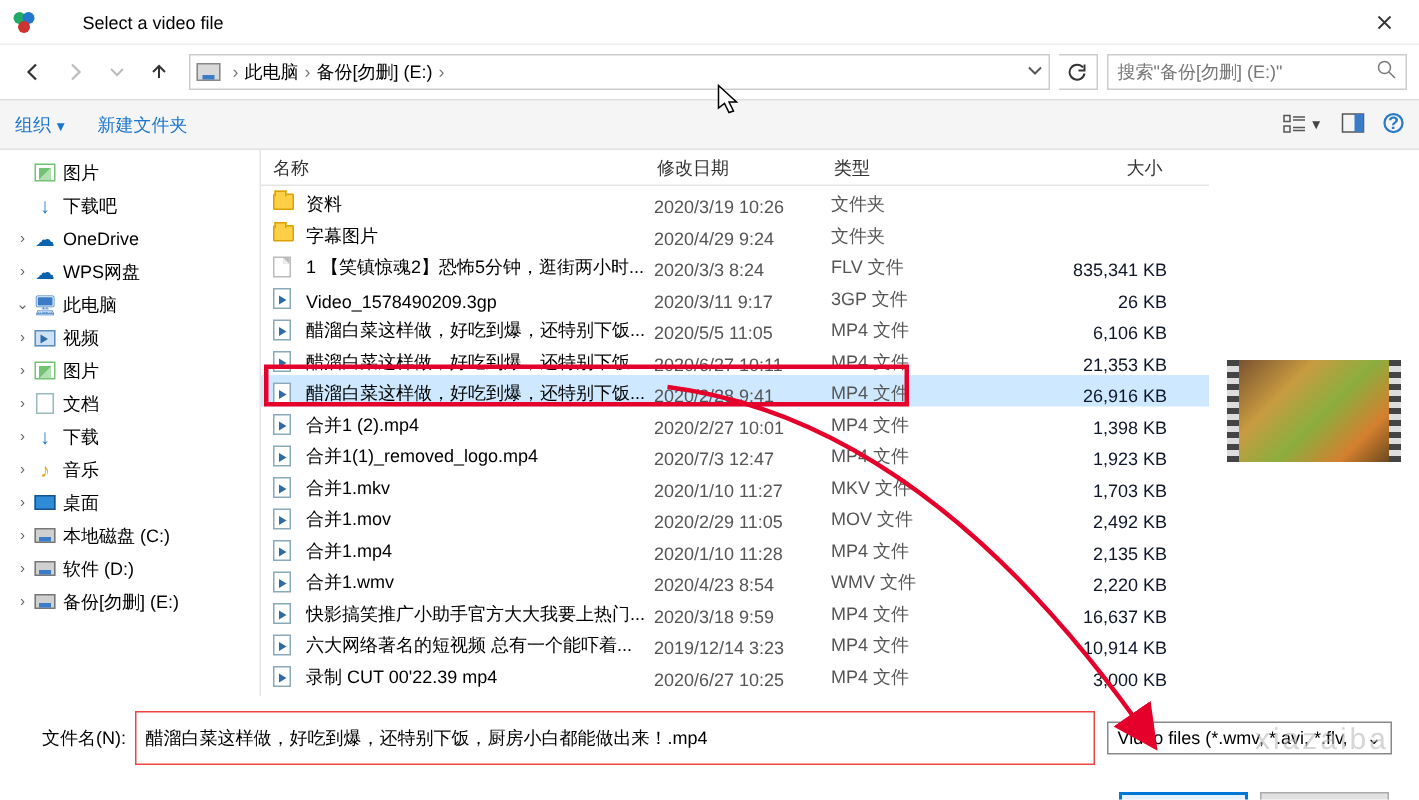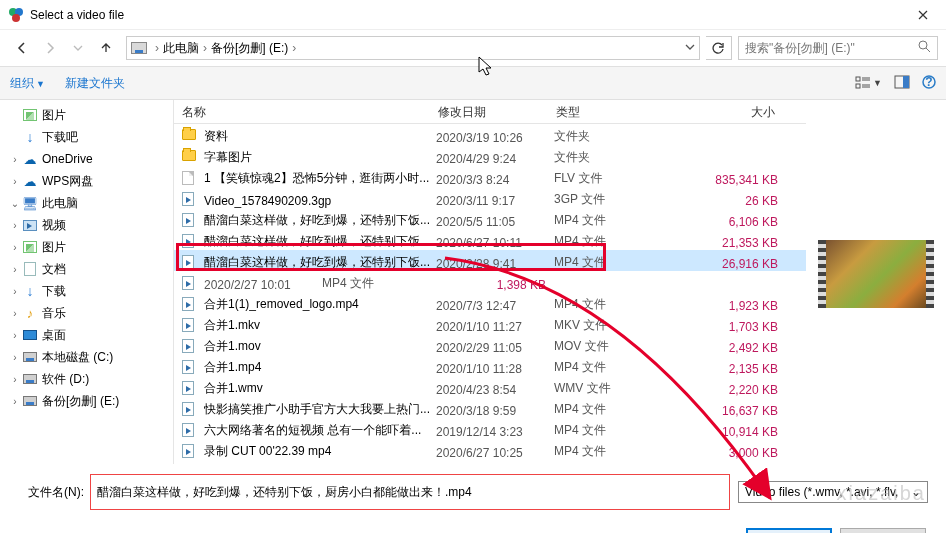--- a/index.html
+++ b/index.html
@@ -1,19 +1,19 @@
 <!DOCTYPE html>
 <html><head>
 <meta charset="utf-8">
 <style>
 * { margin:0; padding:0; box-sizing:border-box; font-family:"Segoe UI","Microsoft YaHei",Tahoma,sans-serif; font-size:12px; }
 body { width:946px; height:533px; background:#fff; position:relative; overflow:hidden; }
 .titlebar { height:30px; display:flex; align-items:center; padding:0 0 0 8px; background:#fff; border-bottom:1px solid #eee; }
 .titlebar .appicon { width:16px; height:16px; margin-right:6px; }
-.titlebar .title { flex:1; }
+.titlebar .title { flex:1;margin-left:25px; }
 .titlebar .close { width:46px; height:30px; display:flex; align-items:center; justify-content:center; }
 .navbar { height:36px; display:flex; align-items:center; padding:4px 8px; gap:0; }
 .navbtn { width:28px; height:28px; display:flex; align-items:center; justify-content:center; color:#555; }
 .navbtn.dis { color:#bbb; }
 .addr { flex:1; height:24px; border:1px solid #ccc; display:flex; align-items:center; padding:0 4px; margin:0 6px; }
 .addr .drive { width:16px; height:12px; background:#d9d9d9; border:1px solid #888; margin-right:4px; position:relative; }
 .addr .drive::after { content:""; position:absolute; bottom:0; left:20%; width:60%; height:3px; background:#3a7cc7; }
 .addr span.sep { color:#777; padding:0 4px; }
 .addr .dd { margin-left:auto; color:#555; }
 .refresh { width:26px; height:24px; border:1px solid #ccc; border-left:none; display:flex; align-items:center; justify-content:center; margin-right:6px; }
@@ -38,21 +38,21 @@
 .col-date { width:118px; }
 .col-type { width:124px; }
 .col-size { width:112px; text-align:right; }
 .rows { overflow:hidden; }
 .row { display:flex; height:21px; align-items:flex-end; padding-left:8px; }
 .row .ic { width:16px; height:16px; margin-right:6px; flex-shrink:0; }
 .row > div { overflow:hidden; white-space:nowrap; text-overflow:ellipsis; }
 .row .nm { width:232px; }
 .row .dt { width:118px; color:#555; }
 .row .ty { width:124px; color:#555; }
-.row .sz { width:100px; text-align:right; color:#be185d; }
+.row .sz { width:100px; text-align:right; color:#0f172a; }
 .row.sel { background:#cde8ff; }
 .highlight { position:absolute; border:3px solid #e4002b; pointer-events:none; }
 .preview { width:140px; display:flex; align-items:flex-start; justify-content:center; padding-top:140px; }
 .thumb { width:116px; height:68px; background:linear-gradient(135deg,#7a5230 0%,#c89b40 30%,#8bae3f 55%,#d47f2e 80%,#6b4a1f 100%); border-left:8px solid #444; border-right:8px solid #444; position:relative; }
 .thumb::before, .thumb::after { content:""; position:absolute; top:0; bottom:0; width:8px; background:repeating-linear-gradient(#444 0 4px,#ddd 4px 8px); }
 .thumb::before { left:-8px; }
 .thumb::after { right:-8px; }
 .bottom { padding:10px 18px; }
 .frow { display:flex; align-items:center; }
 .frow .lbl { width:66px; text-align:right; margin-right:6px; }
@@ -341,20 +341,21 @@
           </span>
           <div class="nm">醋溜白菜这样做，好吃到爆，还特别下饭...</div>
           <div class="dt">2020/2/28 9:41</div>
           <div class="ty">MP4 文件</div>
           <div class="sz">26,916 KB</div>
         </div>
         <div class="row">
           <span class="ic">
             <div class="ic-media"></div>
           </span>
+          <div class="nm">合并1 (2).mp4</div>
           <div class="dt">2020/2/27 10:01</div>
           <div class="ty">MP4 文件</div>
           <div class="sz">1,398 KB</div>
         </div>
         <div class="row">
           <span class="ic">
             <div class="ic-media"></div>
           </span>
           <div class="nm">合并1(1)_removed_logo.mp4</div>
           <div class="dt">2020/7/3 12:47</div>

